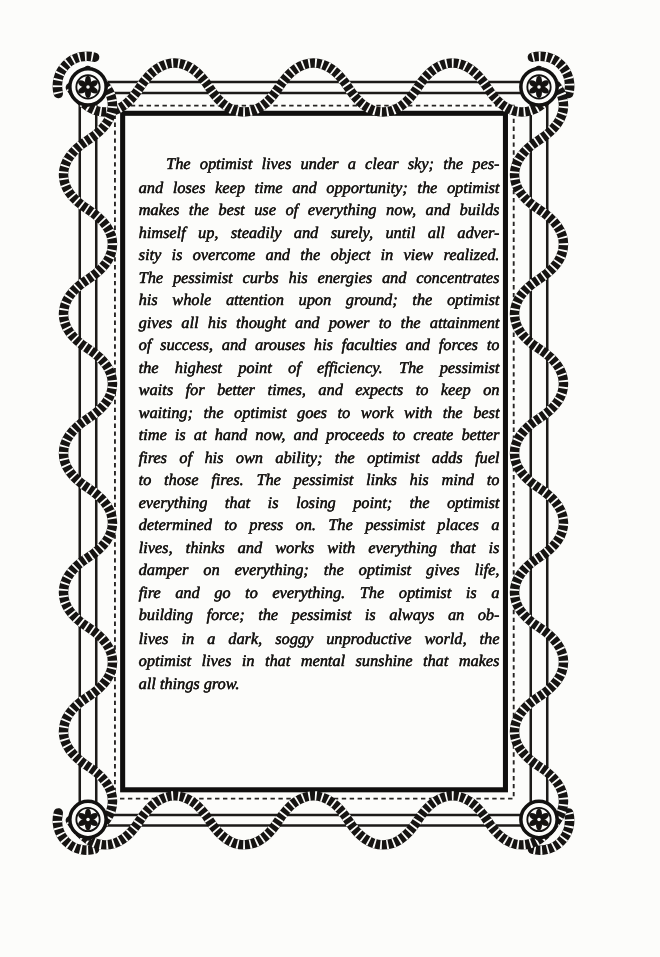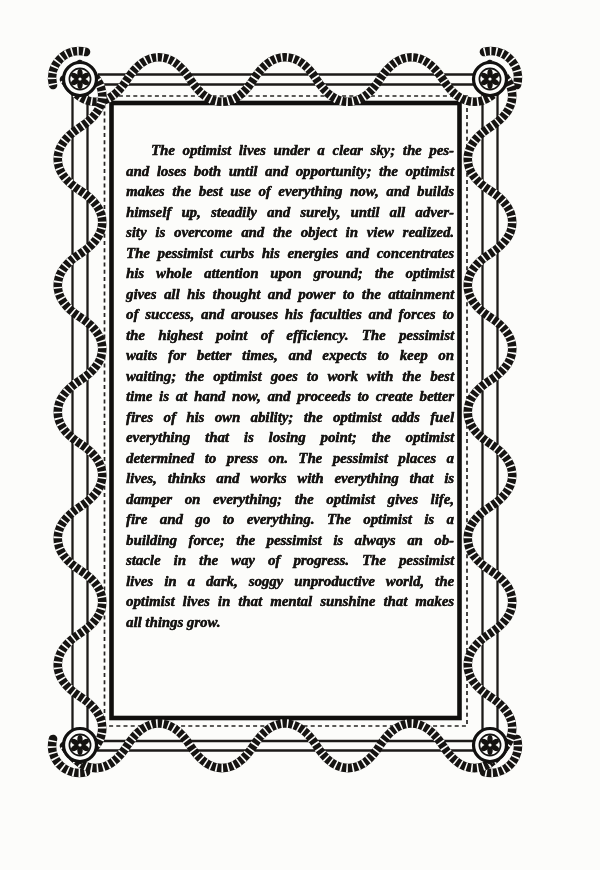--- a/index.html
+++ b/index.html
@@ -1,21 +1,20 @@
 <!DOCTYPE html>
 <html style="--paper: #fcfcfa; --ink: #171513;"><head>
 <meta charset="utf-8">
 <style>
   :root{ --paper:#fcfcfa; --ink:#171513; }
   html,body{margin:0;padding:0;background:#ffffff;}
   .sheet{
     position:relative; width:600px; height:870px;
     background:var(--paper); overflow:hidden;
     font-family:"Liberation Serif", serif;
-    font-weight:bold;
   }
   .frame{ position:absolute; inset:0; }
   .rail{ stroke:#1c1a18; stroke-width:2.3; }
   .beaded{ fill:none; stroke:#262422; stroke-width:1.7; stroke-dasharray:4 3.2; }
   .thickbox{ fill:none; stroke:#100f0e; stroke-width:4.6; }
   .rb{ fill:none; stroke:#161412; stroke-width:8.6; stroke-linecap:round; }
   .rbw{ fill:none; stroke:var(--paper); stroke-width:8.6; stroke-dasharray:1.6 4.3; stroke-linecap:butt; }
   .ros-outer{ fill:var(--paper); stroke:#121110; stroke-width:3.2; }
   .ros-inner{ fill:var(--paper); stroke:#121110; stroke-width:1.7; }
   .petal{ fill:#141210; }
@@ -92,37 +91,37 @@
     </g>
 
     <use href="#rosette" transform="translate(80,79)"></use>
     <use href="#rosette" transform="translate(490,79)"></use>
     <use href="#rosette" transform="translate(80,745)"></use>
     <use href="#rosette" transform="translate(490,745)"></use>
   </svg>
 
   <div class="passage">
     <p class="ln first">The optimist lives under a clear sky; the pes-</p>
-    <p class="ln">and loses both until and opportunity; the optimist</p>
+    <p class="ln">and loses keep time and opportunity; the optimist</p>
     <p class="ln">makes the best use of everything now, and builds</p>
     <p class="ln">himself up, steadily and surely, until all adver-</p>
     <p class="ln">sity is overcome and the object in view realized.</p>
     <p class="ln">The pessimist curbs his energies and concentrates</p>
     <p class="ln">his whole attention upon ground; the optimist</p>
     <p class="ln">gives all his thought and power to the attainment</p>
     <p class="ln">of success, and arouses his faculties and forces to</p>
     <p class="ln">the highest point of efficiency.  The pessimist</p>
     <p class="ln">waits for better times, and expects to keep on</p>
     <p class="ln">waiting; the optimist goes to work with the best</p>
     <p class="ln">time is at hand now, and proceeds to create better</p>
     <p class="ln">fires of his own ability; the optimist adds fuel</p>
+    <p class="ln">to those fires.  The pessimist links his mind to</p>
     <p class="ln">everything that is losing point; the optimist</p>
     <p class="ln">determined to press on.  The pessimist places a</p>
     <p class="ln">lives, thinks and works with everything that is</p>
     <p class="ln">damper on everything; the optimist gives life,</p>
     <p class="ln">fire and go to everything.  The optimist is a</p>
     <p class="ln">building force; the pessimist is always an ob-</p>
-    <p class="ln">stacle in the way of progress.  The pessimist</p>
     <p class="ln">lives in a dark, soggy unproductive world, the</p>
     <p class="ln">optimist lives in that mental sunshine that makes</p>
     <p class="ln last">all things grow.</p>
   </div>
 </div>
 
 </body></html>

